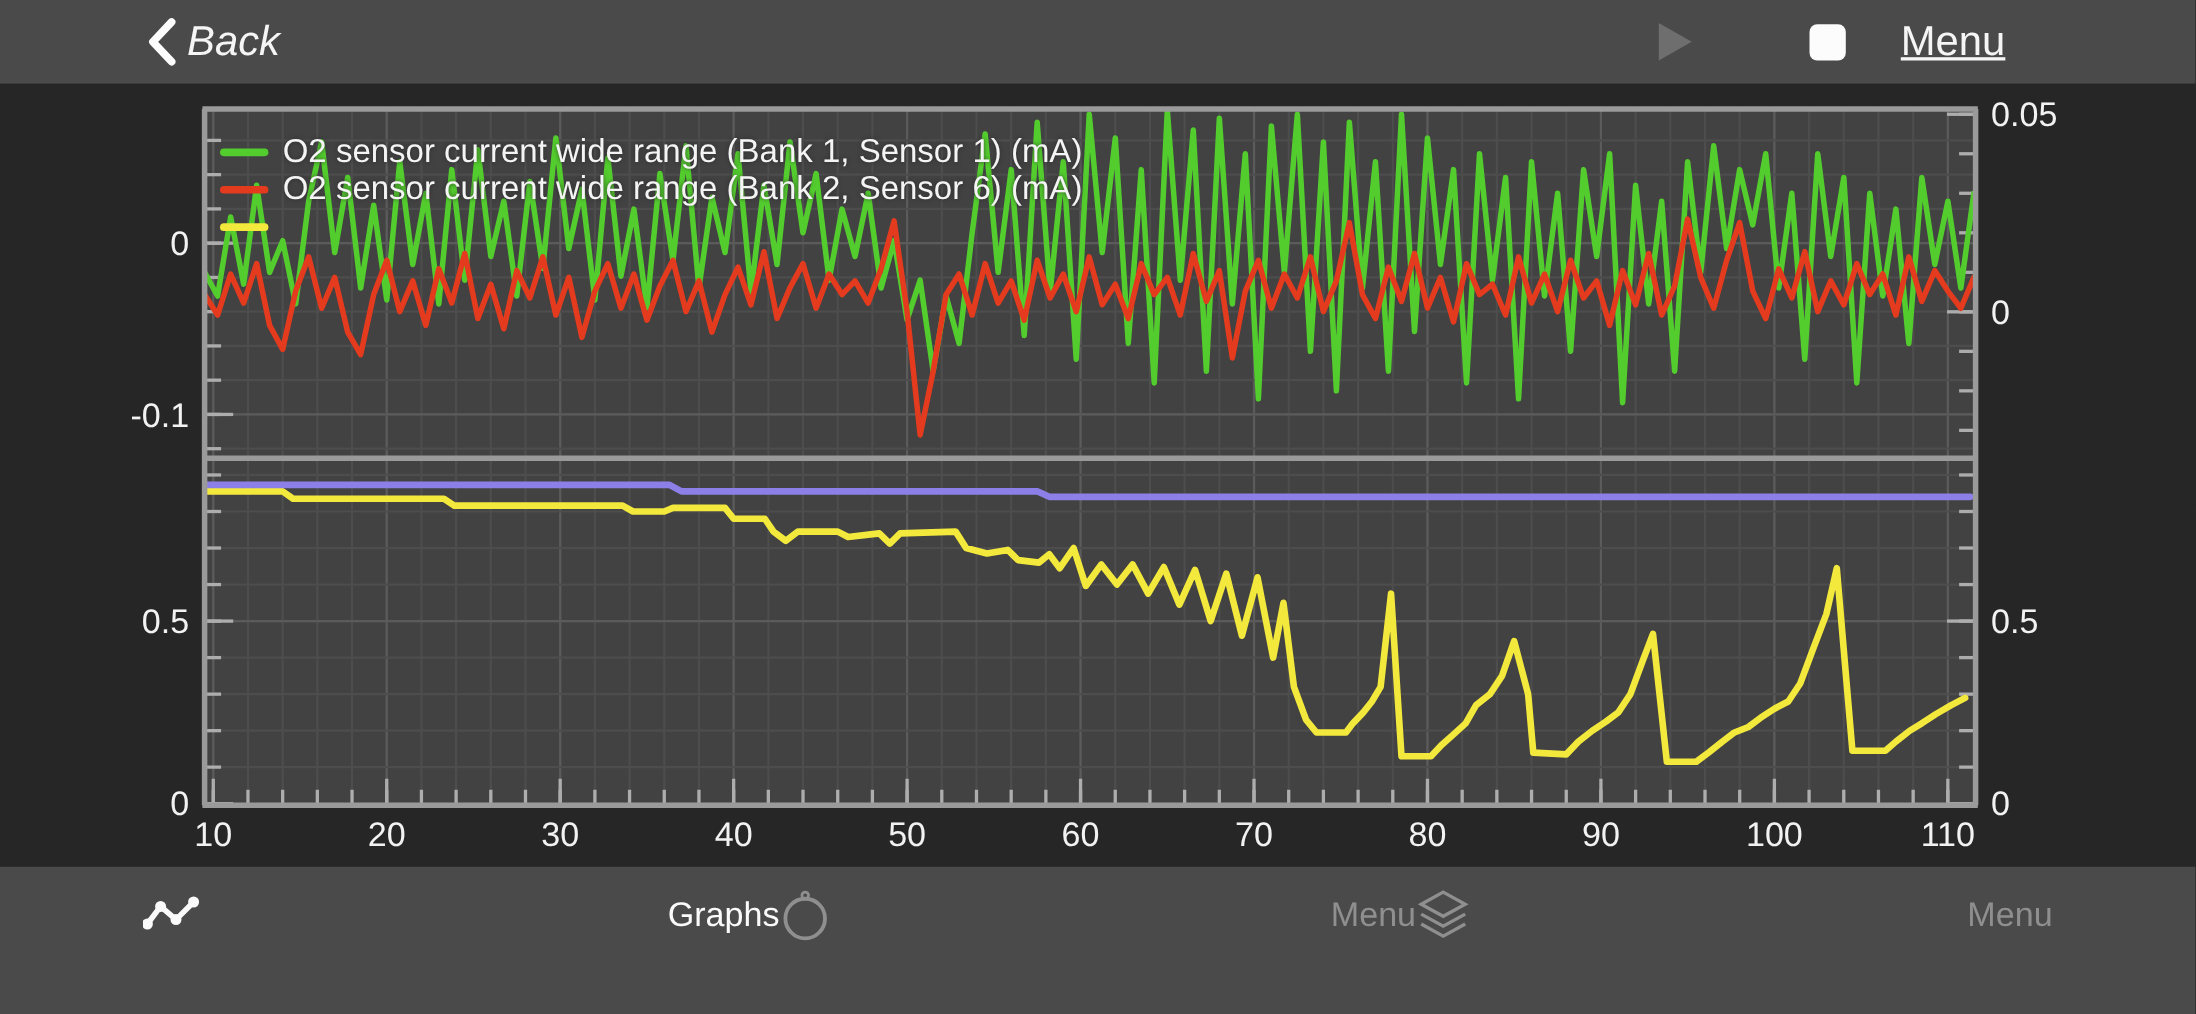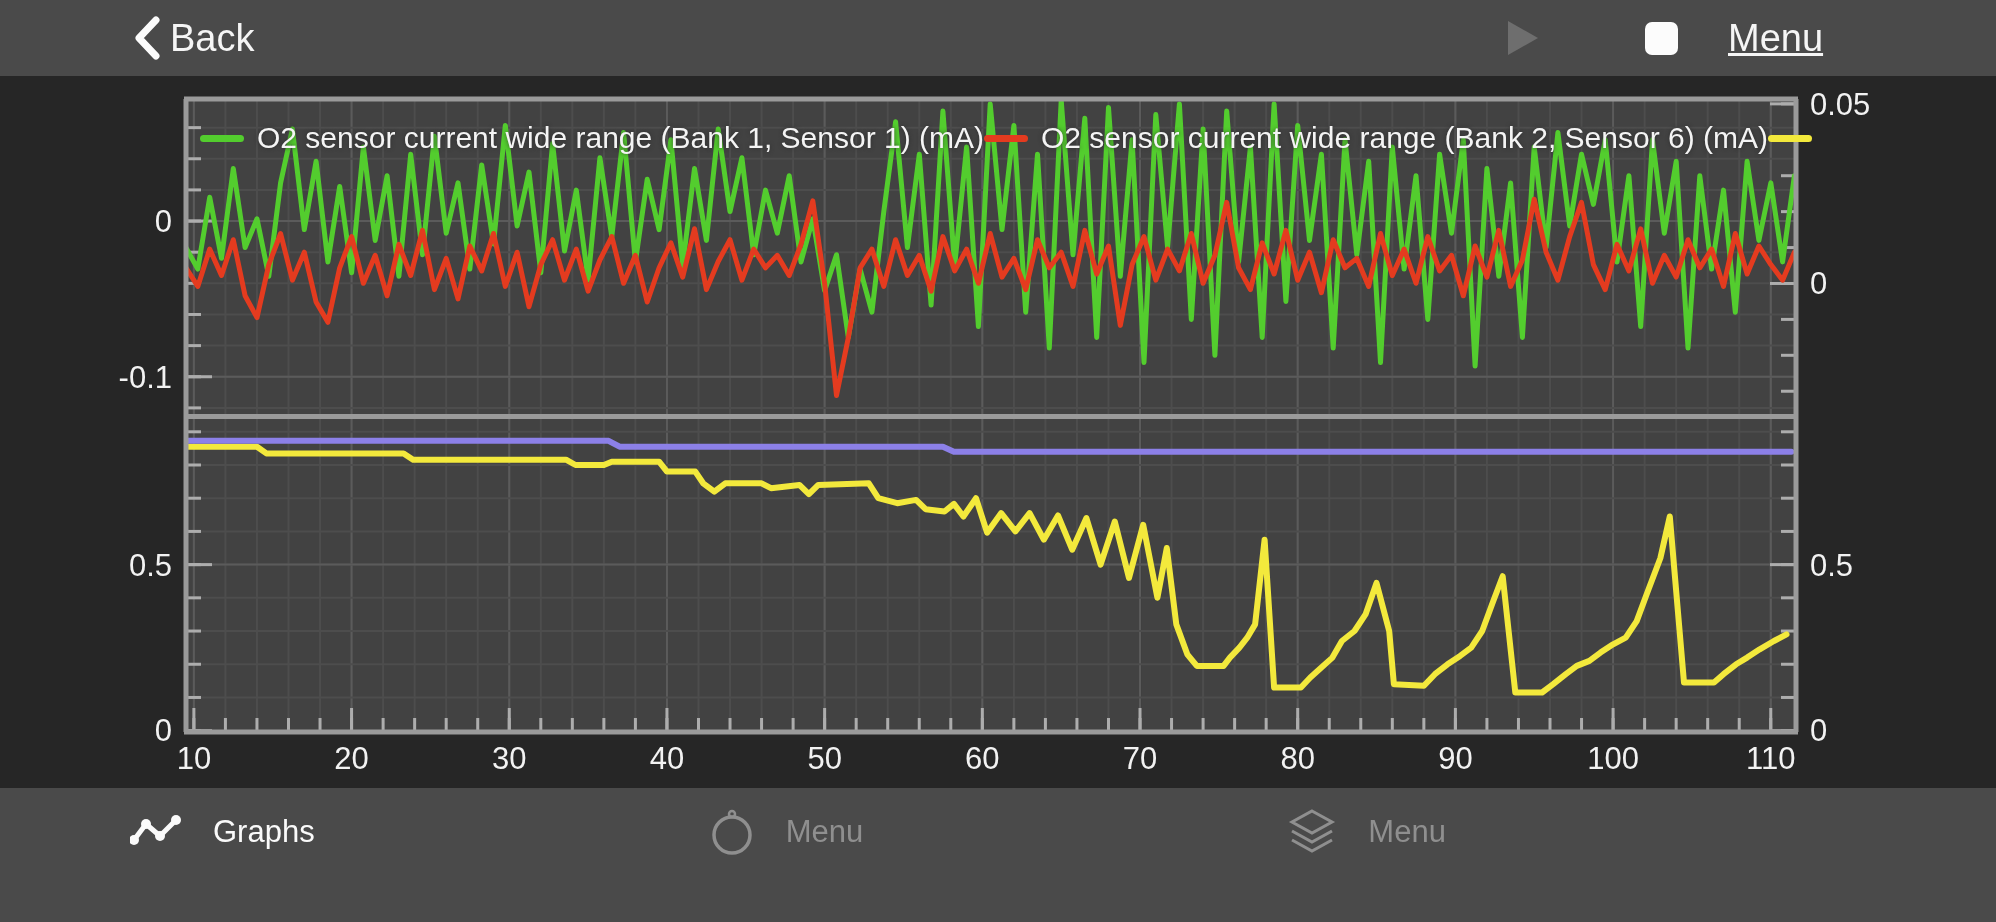--- a/index.html
+++ b/index.html
@@ -1,36 +1,36 @@
 <!DOCTYPE html>
 <html><head>
 <meta charset="utf-8">
 <style>
   html,body{margin:0;padding:0;background:#262626;width:1996px;height:922px;overflow:hidden;
     font-family:"Liberation Sans",sans-serif;-webkit-font-smoothing:antialiased;}
   #stage{position:relative;width:1996px;height:922px;background:#262626;}
   
   #topbar{position:absolute;left:0;top:0;width:1996px;height:76px;background:#4A4A4A;color:#F5F5F5;}
-  #back-btn{position:absolute;left:134px;top:0;height:76px;display:flex;align-items:center;gap:10px;cursor:pointer;}
+  #back-btn{position:absolute;left:134px;top:0;height:76px;display:flex;align-items:center;gap:10px;cursor:pointer;font-style:italic;}
   #back-btn .chev{display:block;}
   #back-label{font-size:38px;}
   #play-btn{position:absolute;left:1506px;top:19px;width:34px;height:38px;}
   #stop-btn{position:absolute;left:1645px;top:22px;width:33px;height:33px;background:#FCFCFC;border-radius:7px;}
   #menu-btn{position:absolute;left:1728px;top:0;height:76px;display:flex;align-items:center;font-size:38px;text-decoration:underline;}
   
   #chart-svg{position:absolute;left:0;top:0;}
   
-  #legend{position:absolute;left:200px;top:121px;display:flex;flex-direction:row;}
+  #legend{position:absolute;left:200px;top:121px;display:flex;flex-direction:column;}
   .legend-row{display:flex;align-items:center;height:34px;}
   .legend-swatch{width:44px;height:7px;border-radius:4px;margin-right:13px;flex:none;}
   .legend-label{color:#F4F4F4;font-size:30px;white-space:nowrap;text-shadow:0 0 4px rgba(40,40,40,.8);}
   
   #tabbar{position:absolute;left:0;top:788px;width:1996px;height:134px;background:#4A4A4A;}
   #tabs{position:absolute;left:130px;top:14px;width:1736px;height:60px;display:flex;}
-  .tab{flex:1 1 0;display:flex;align-items:center;justify-content:flex-start;gap:31px;cursor:pointer;}
+  .tab{flex:1 1 0;display:flex;align-items:center;justify-content:space-between;gap:31px;cursor:pointer;}
   .tab .tab-label{font-size:31px;color:#8F8F8F;}
   .tab.active .tab-label{color:#FAFAFA;}
 </style>
 </head>
 <body>
 
 <div id="stage">
 
   <svg id="chart-svg" width="1996" height="922">
       <rect x="184" y="99" width="1614" height="633" fill="#424242"></rect>

